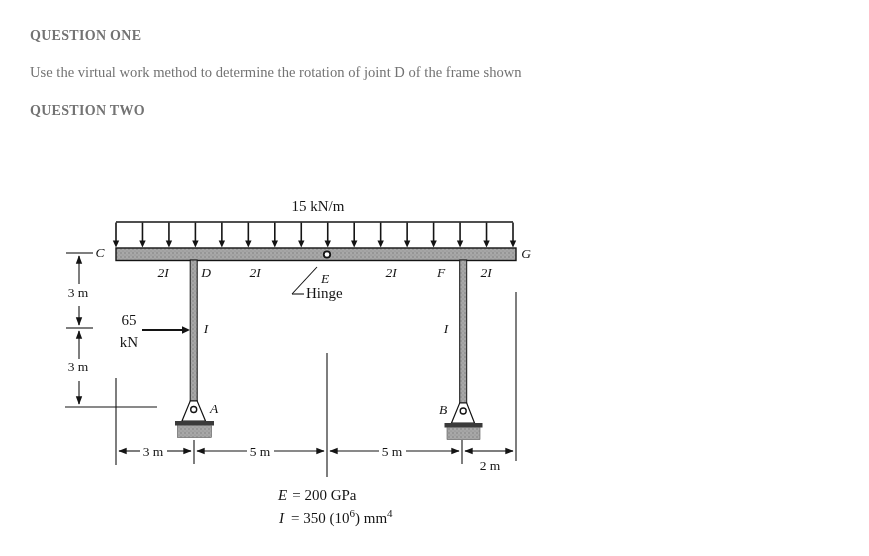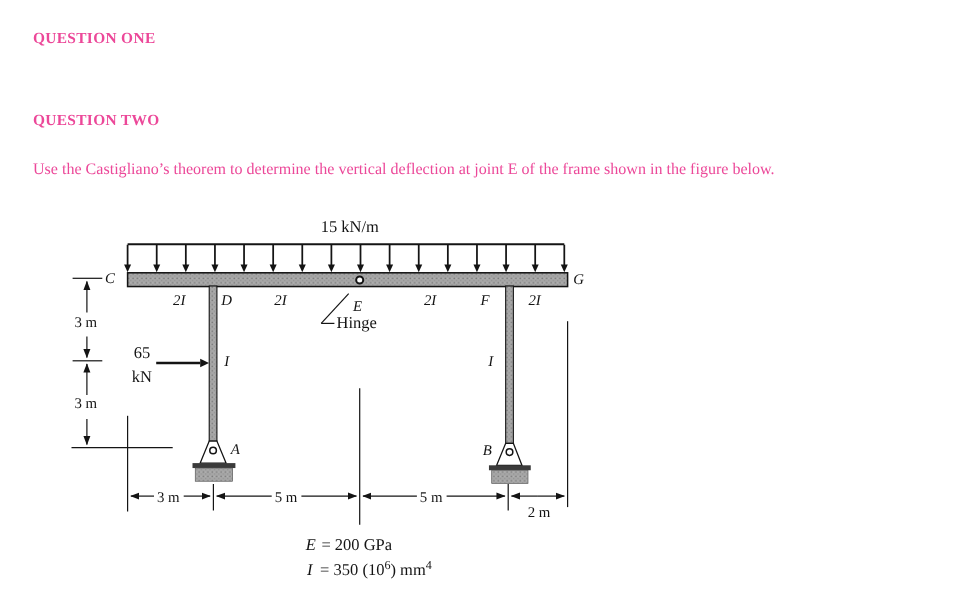--- a/index.html
+++ b/index.html
@@ -1,35 +1,35 @@
 <!DOCTYPE html>
 <html><head>
 <meta charset="utf-8">
 <style>
   html,body{margin:0;padding:0;background:#ffffff;}
   .page{position:relative;width:763px;height:556px;background:#fff;overflow:hidden;
-        font-family:"Liberation Serif",serif;color:#ec4899;}
+        font-family:"Liberation Serif",serif;color:#737373;}
   .qtitle{position:absolute;left:30px;font-weight:bold;font-size:14px;letter-spacing:.3px;white-space:pre;}
   .qbody{position:absolute;left:30px;font-size:14.6px;white-space:pre;}
   .figure{position:absolute;left:0;top:185px;}
   .ln{stroke:#141414;stroke-width:1.1;fill:none;}
   .thk{stroke-width:1.7;}
   .dt{font-family:"Liberation Serif",serif;font-size:13.5px;fill:#141414;}
   .it{font-style:italic;}
   .big{font-size:15px;}
   .mid{text-anchor:middle;}
 </style>
 </head>
 <body>
 
 <div class="page">
 
   <div class="qtitle" style="top:28px">QUESTION ONE</div>
+  <div class="qbody" style="top:64px">Use the virtual work method to determine the rotation of joint D of the frame shown</div>
   <div class="qtitle" style="top:103px">QUESTION TWO</div>
-  <div class="qbody" style="top:146px">Use the Castigliano’s theorem to determine the vertical deflection at joint E of the frame shown in the figure below.</div>
 
   <svg class="figure" width="560" height="371" viewBox="0 185 560 371">
     <defs>
       <pattern id="stipple" width="4" height="4" patternUnits="userSpaceOnUse">
         <rect width="4" height="4" fill="#a6a6a6"></rect>
         <circle cx="1" cy="1" r="0.7" fill="#7b7b7b"></circle>
         <circle cx="3" cy="3" r="0.6" fill="#8e8e8e"></circle>
         <circle cx="3" cy="1" r="0.4" fill="#bdbdbd"></circle>
       </pattern>
       <marker id="dimarr" markerWidth="9" markerHeight="9" refX="7" refY="4" orient="auto">

